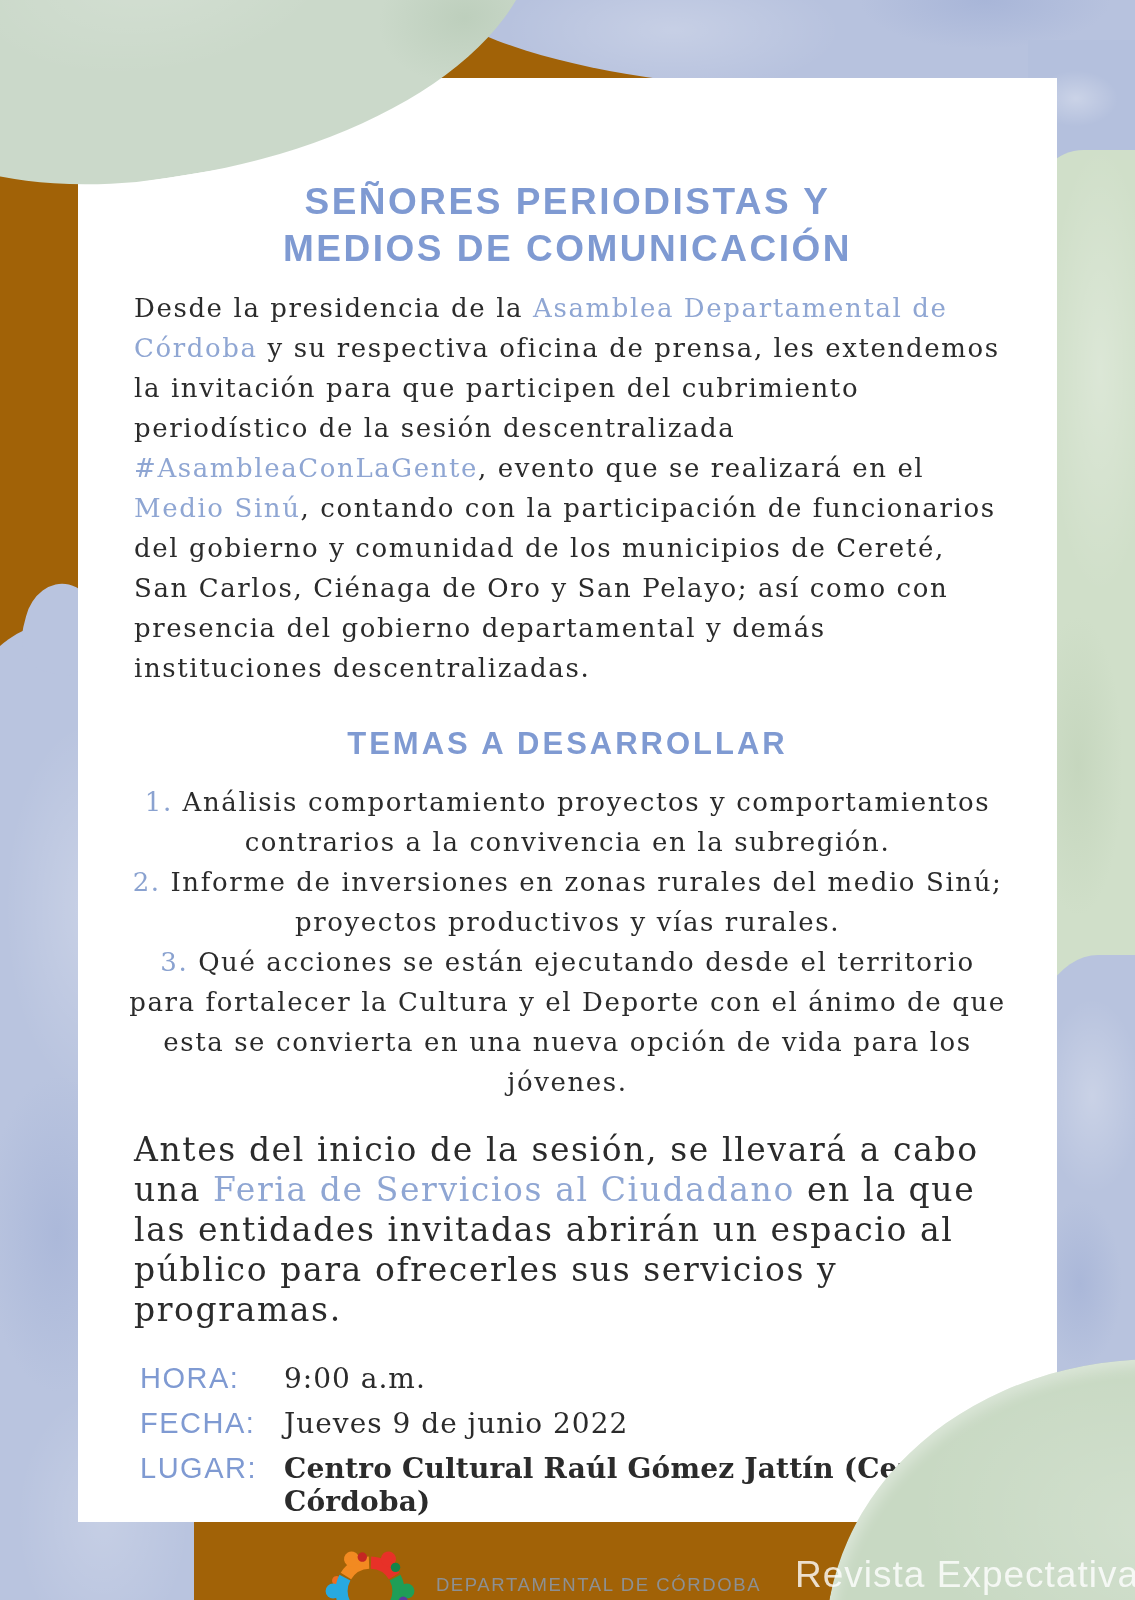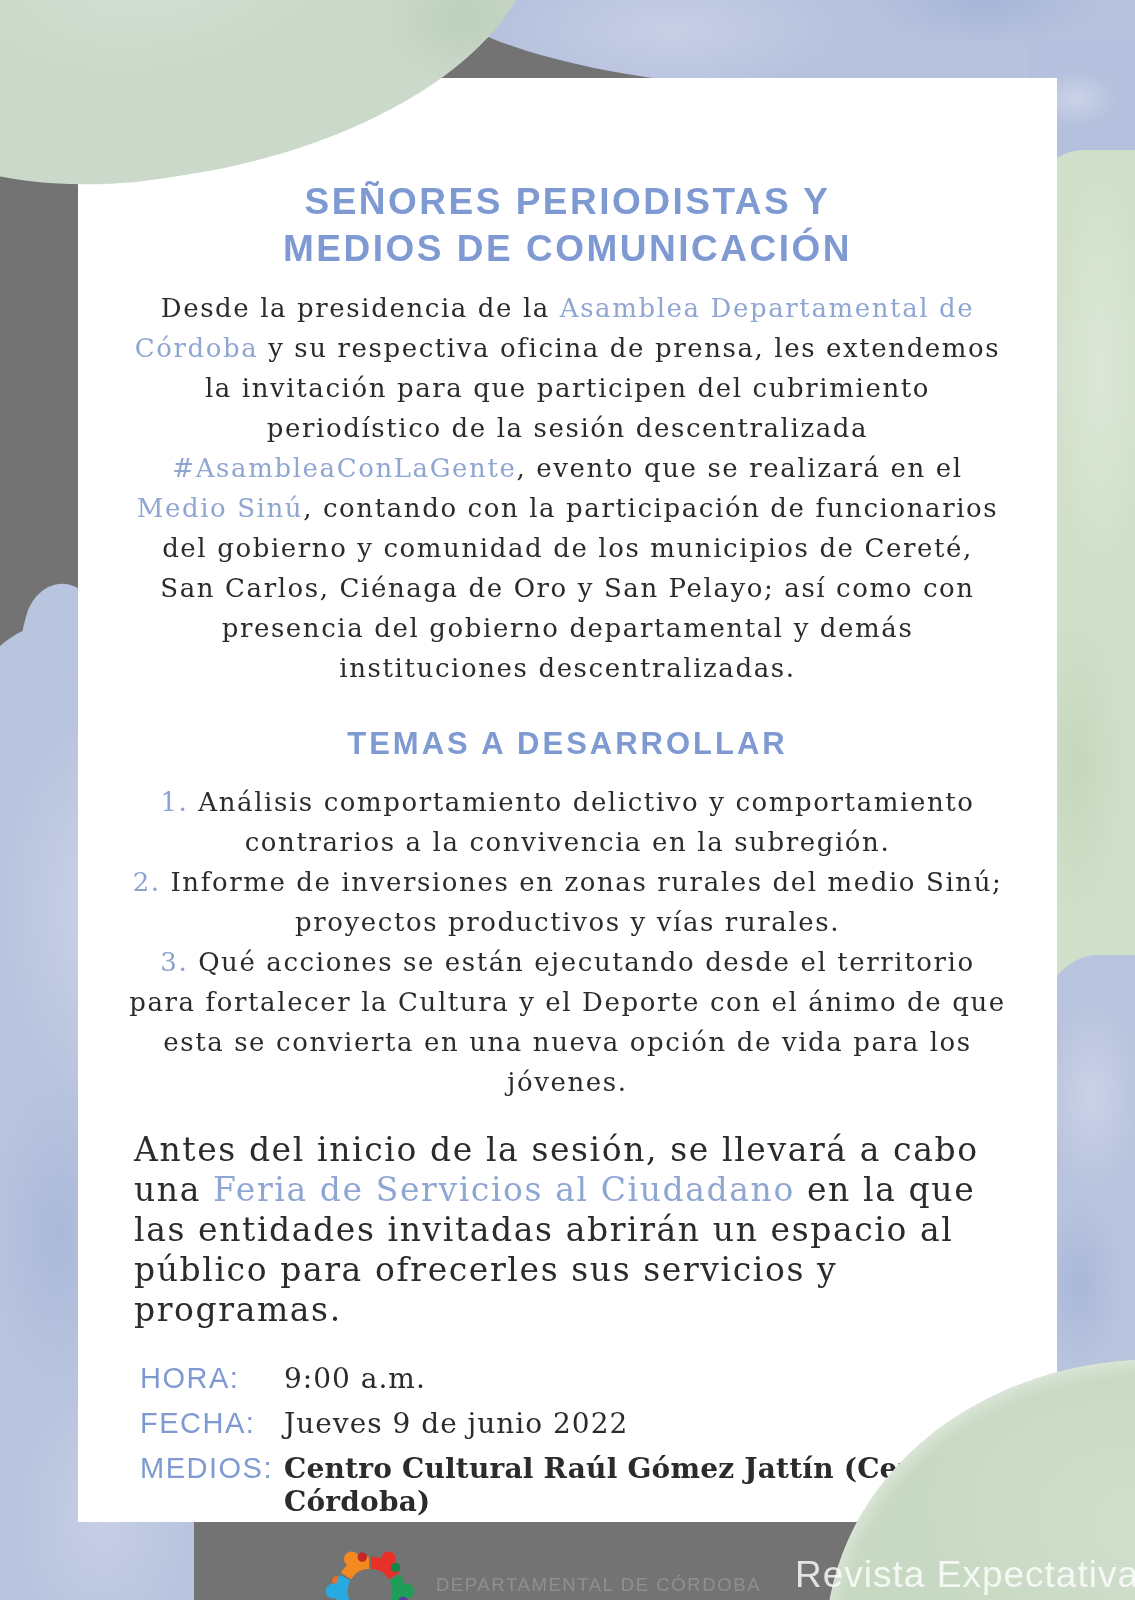--- a/index.html
+++ b/index.html
@@ -1,17 +1,17 @@
 <!DOCTYPE html>
 <html><head>
 <meta charset="utf-8">
 <style>
   html,body{margin:0;padding:0;}
   body{width:1135px;height:1600px;font-family:"Liberation Sans",sans-serif;}
-  .canvas{position:relative;width:1135px;height:1600px;overflow:hidden;background:#737373;}
+  .canvas{position:relative;width:1135px;height:1600px;overflow:hidden;background:#a16207;}
 
   
   .blob{position:absolute;}
   .blob-top-periwinkle{
     left:400px;top:-60px;width:780px;height:150px;z-index:1;
     background:#b7c2de;
     background-image:radial-gradient(ellipse 240px 90px at 35% 60%, rgba(255,255,255,.22), transparent 70%),
                      radial-gradient(ellipse 180px 70px at 75% 40%, rgba(140,158,205,.35), transparent 70%);
     border-radius:0 0 18% 55%/0 0 40% 90%;
   }
@@ -73,21 +73,21 @@
 
   .title{
     margin:100px 0 0 0;text-align:center;
     font-size:37px;line-height:47px;font-weight:bold;letter-spacing:2.5px;
     color:#7f9ad2;
   }
   .title span{display:block;}
 
   .serif{font-family:"DejaVu Serif","Liberation Serif",serif;color:#2b2b2b;margin-left:16px;}
   .intro{
-    margin:16px 6px 0 6px;text-align:center;
+    margin:16px 6px 0 6px;text-align:left;
     font-size:26px;line-height:40px;letter-spacing:1.6px;
   }
   .accent{color:#8fa6d3;}
 
   .topics-heading{
     margin:38px 0 0 0;text-align:center;
     font-size:31px;font-weight:bold;letter-spacing:3px;color:#7f9ad2;
   }
   .topics-list{
     margin:20px 0 0 0;padding:0;list-style:none;
@@ -141,38 +141,38 @@
     <h1 class="title">
       <span>SEÑORES PERIODISTAS Y</span>
       <span>MEDIOS DE COMUNICACIÓN</span>
     </h1>
 
     <p class="intro serif"><span>Desde la presidencia de la </span><span class="accent">Asamblea Departamental de Córdoba</span><span> y su respectiva oficina de prensa, les extendemos la invitación para que participen del cubrimiento periodístico de la sesión descentralizada </span><span class="accent">#AsambleaConLaGente</span><span>, evento que se realizará en el </span><span class="accent">Medio Sinú</span><span>, contando con la participación de funcionarios del gobierno y comunidad de los municipios de Cereté, San Carlos, Ciénaga de Oro y San Pelayo; así como con presencia del gobierno departamental y demás instituciones descentralizadas.</span></p>
 
     <h2 class="topics-heading">TEMAS A DESARROLLAR</h2>
 
     <ol class="topics-list serif">
-        <li><span class="topic-num">1. </span><span>Análisis comportamiento delictivo y comportamiento contrarios a la convivencia en la subregión.</span></li>
+        <li><span class="topic-num">1. </span><span>Análisis comportamiento proyectos y comportamientos contrarios a la convivencia en la subregión.</span></li>
         <li><span class="topic-num">2. </span><span>Informe de inversiones en zonas rurales del medio Sinú; proyectos productivos y vías rurales.</span></li>
         <li><span class="topic-num">3. </span><span>Qué acciones se están ejecutando desde el territorio para fortalecer la Cultura y el Deporte con el ánimo de que esta se convierta en una nueva opción de vida para los jóvenes.</span></li>
       </ol>
 
     <p class="closing serif"><span>Antes del inicio de la sesión, se llevará a cabo una </span><span class="accent">Feria de Servicios al Ciudadano</span><span> en la que las entidades invitadas abrirán un espacio al público para ofrecerles sus servicios y programas.</span></p>
 
     <div class="details">
         <div class="detail-row">
           <span class="detail-label">HORA:</span>
           <span class="detail-value serif">9:00 a.m.</span>
         </div>
         <div class="detail-row">
           <span class="detail-label">FECHA:</span>
           <span class="detail-value serif">Jueves 9 de junio 2022</span>
         </div>
         <div class="detail-row">
-          <span class="detail-label">MEDIOS:</span>
+          <span class="detail-label">LUGAR:</span>
           <span class="detail-value serif">Centro Cultural Raúl Gómez Jattín (Cereté - Córdoba)</span>
         </div>
       </div>
 
     <div class="logo">
       <svg class="logo-icon" viewBox="0 0 110 110" xmlns="http://www.w3.org/2000/svg">
 
         <g transform="rotate(-120 55 55)">
             <path d="M81.5 40.9 A30 30 0 0 1 81.5 69.1" fill="none" stroke="#f28a21" stroke-width="13"></path>
             <circle cx="94" cy="55" r="8" fill="#f28a21"></circle>

